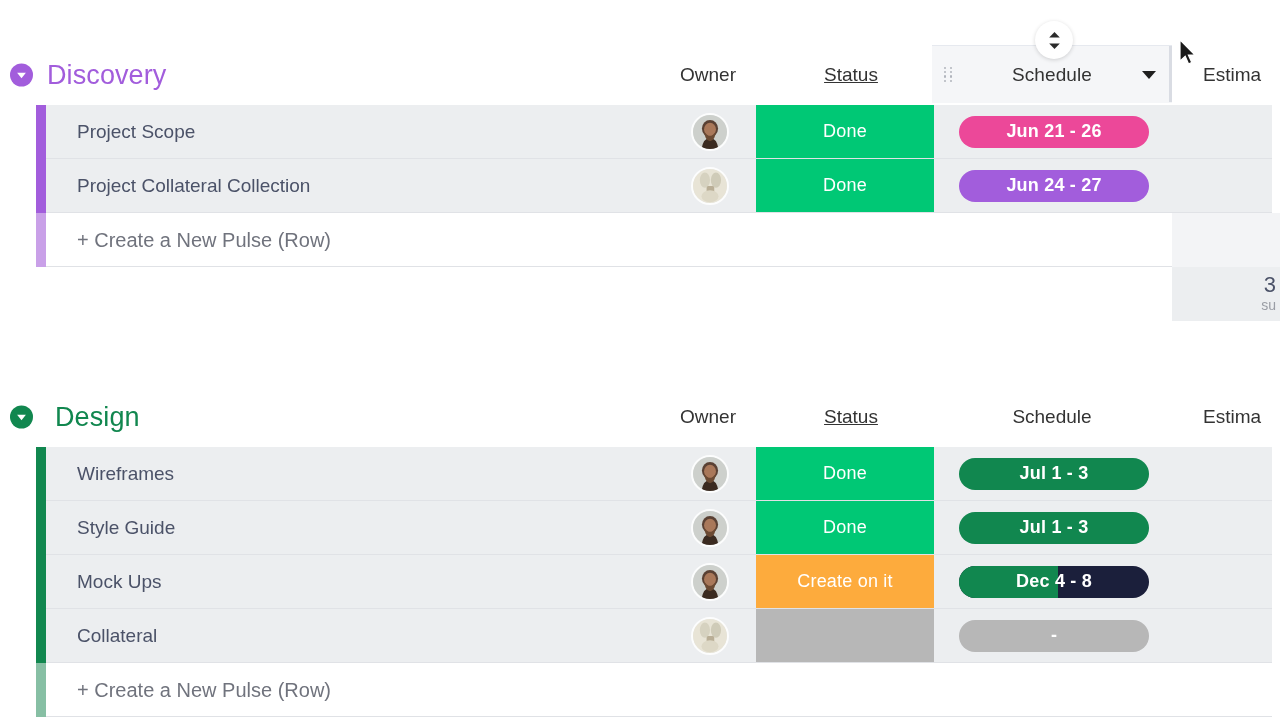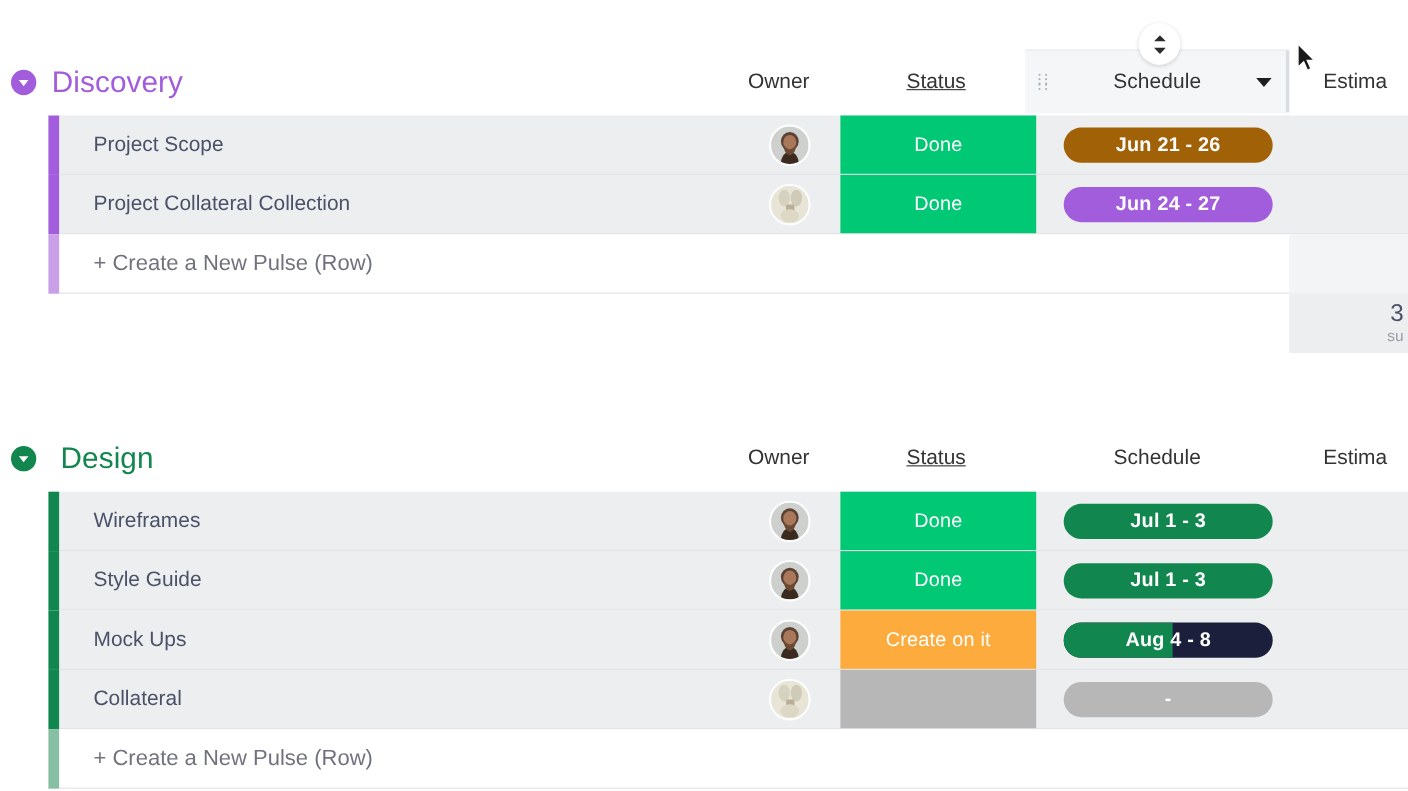--- a/index.html
+++ b/index.html
@@ -63,21 +63,21 @@
   }
   .sort-bubble {
     position: absolute; left: 1035px; top: 21px; width: 38px; height: 38px;
     border-radius: 50%; background: #ffffff;
     box-shadow: 0 1px 4px rgba(0,0,0,.16);
     display: flex; align-items: center; justify-content: center;
   }
   .sort-bubble svg { width: 13px; height: 17px; display: block; }
 
   
-  .row { position: absolute; left: 44px; height: 54px; width: 1236px; }
+  .row { position: absolute; left: 36px; height: 54px; width: 1236px; }
   .row-color { position: absolute; left: 0; top: 0; width: 10px; height: 100%; }
   .row-body {
     position: absolute; left: 10px; top: 0; right: 0; height: 100%;
     background: #eceef0; border-bottom: 1px solid #e0e2e6;
   }
   .row.white .row-body { background: #ffffff; }
   .row-name {
     position: absolute; left: 31px; top: 50%; transform: translateY(-50%);
     font-size: 19px; color: #4b5268; white-space: nowrap;
   }
@@ -188,21 +188,21 @@
               <path d="M10 40 q2-13 10-13 t10 13Z" fill="#3a2a20"></path>
               <ellipse cx="20" cy="17" rx="7" ry="8" fill="#a9785a"></ellipse>
               <path d="M13 19 q7 11 14 0 q-1 11-7 12 q-6-1-7-12Z" fill="#6b4a33"></path>
             </svg>
         </div>
       </div>
       <div class="cell cell-status">
         <div class="status-chip" style="background:#00c875;">Done</div>
       </div>
       <div class="cell cell-sched">
-        <div class="date-pill" style="background:#a16207;text-align:center;">
+        <div class="date-pill" style="background:#ec4899;text-align:center;">
           <span class="ptext">Jun 21 - 26</span>
         </div>
       </div>
       <div class="cell cell-est">
         
       </div>
     </div>
   </div>
 
   <div class="row" style="top:159px;">
@@ -337,21 +337,21 @@
               <path d="M13 19 q7 11 14 0 q-1 11-7 12 q-6-1-7-12Z" fill="#6b4a33"></path>
             </svg>
         </div>
       </div>
       <div class="cell cell-status">
         <div class="status-chip" style="background:#fdab3d;">Create on it</div>
       </div>
       <div class="cell cell-sched">
         <div class="date-pill" style="background:#1b1f3b;">
           <span class="fill" style="width:52%; background:#11874f;"></span>
-          <span class="ptext">Aug 4 - 8</span>
+          <span class="ptext">Dec 4 - 8</span>
         </div>
       </div>
       <div class="cell cell-est">
         
       </div>
     </div>
   </div>
 
   <div class="row" style="top:609px;">
     <div class="row-color" style="background:#11874f;"></div>

